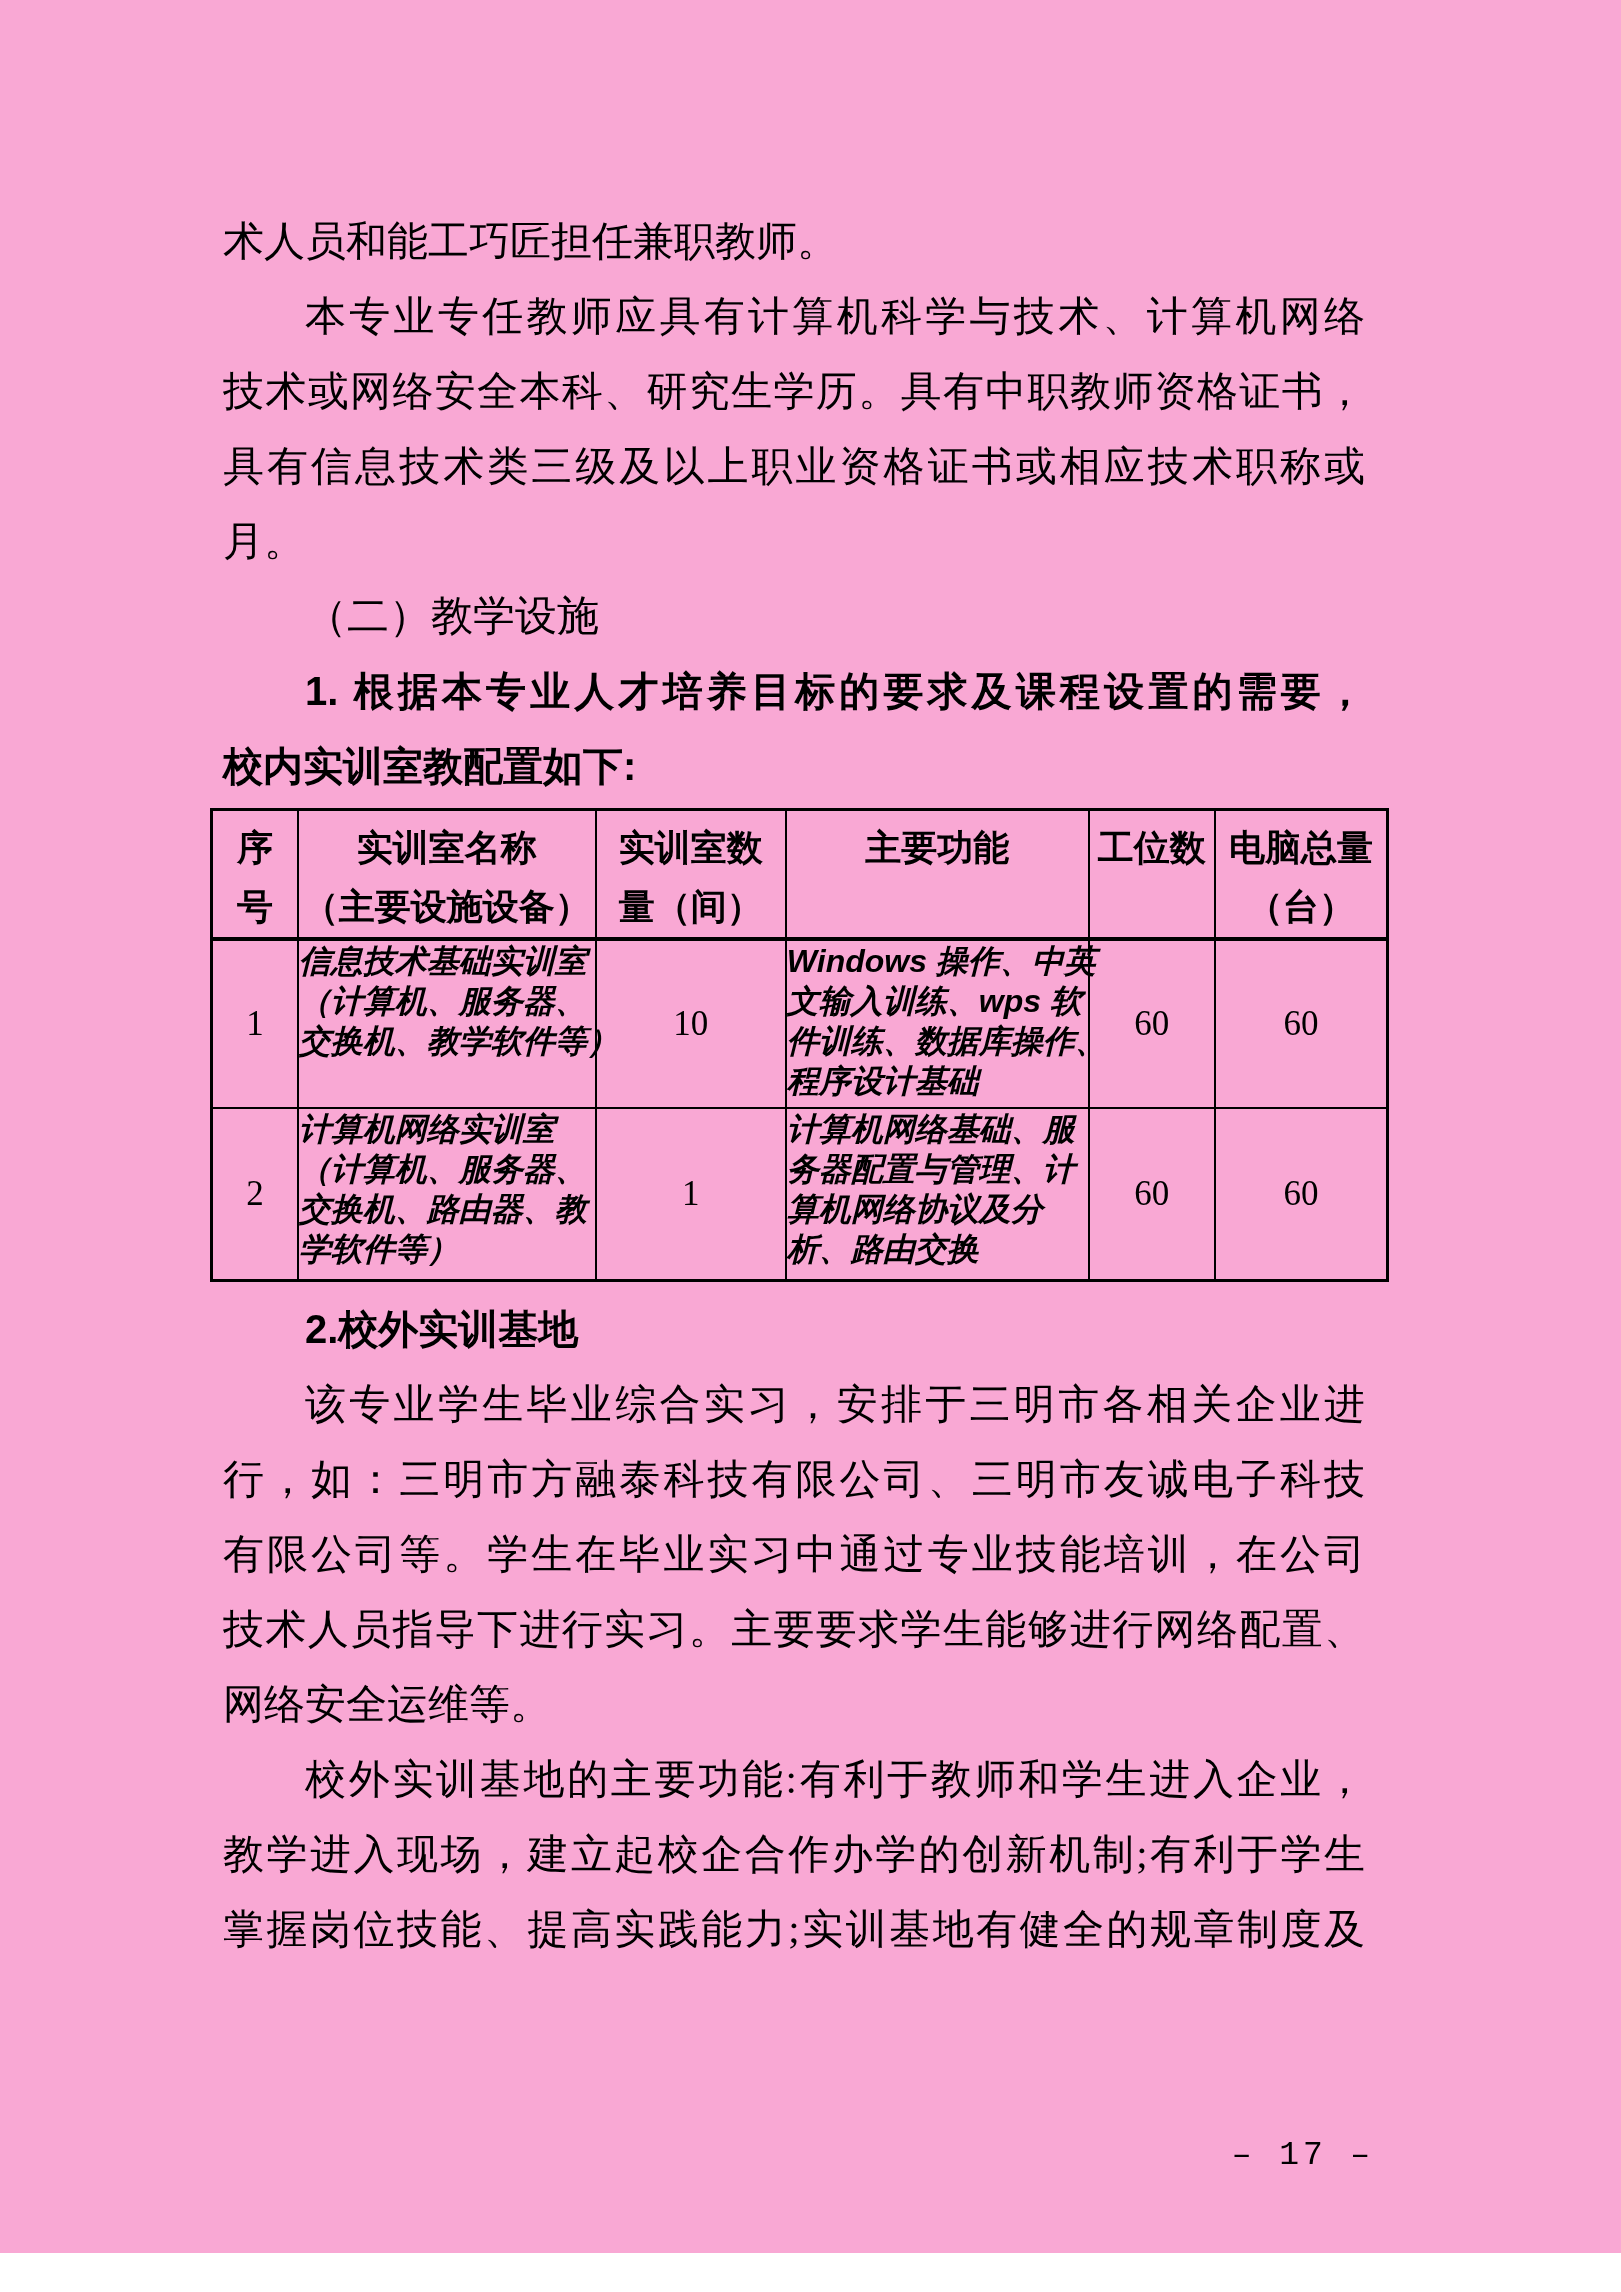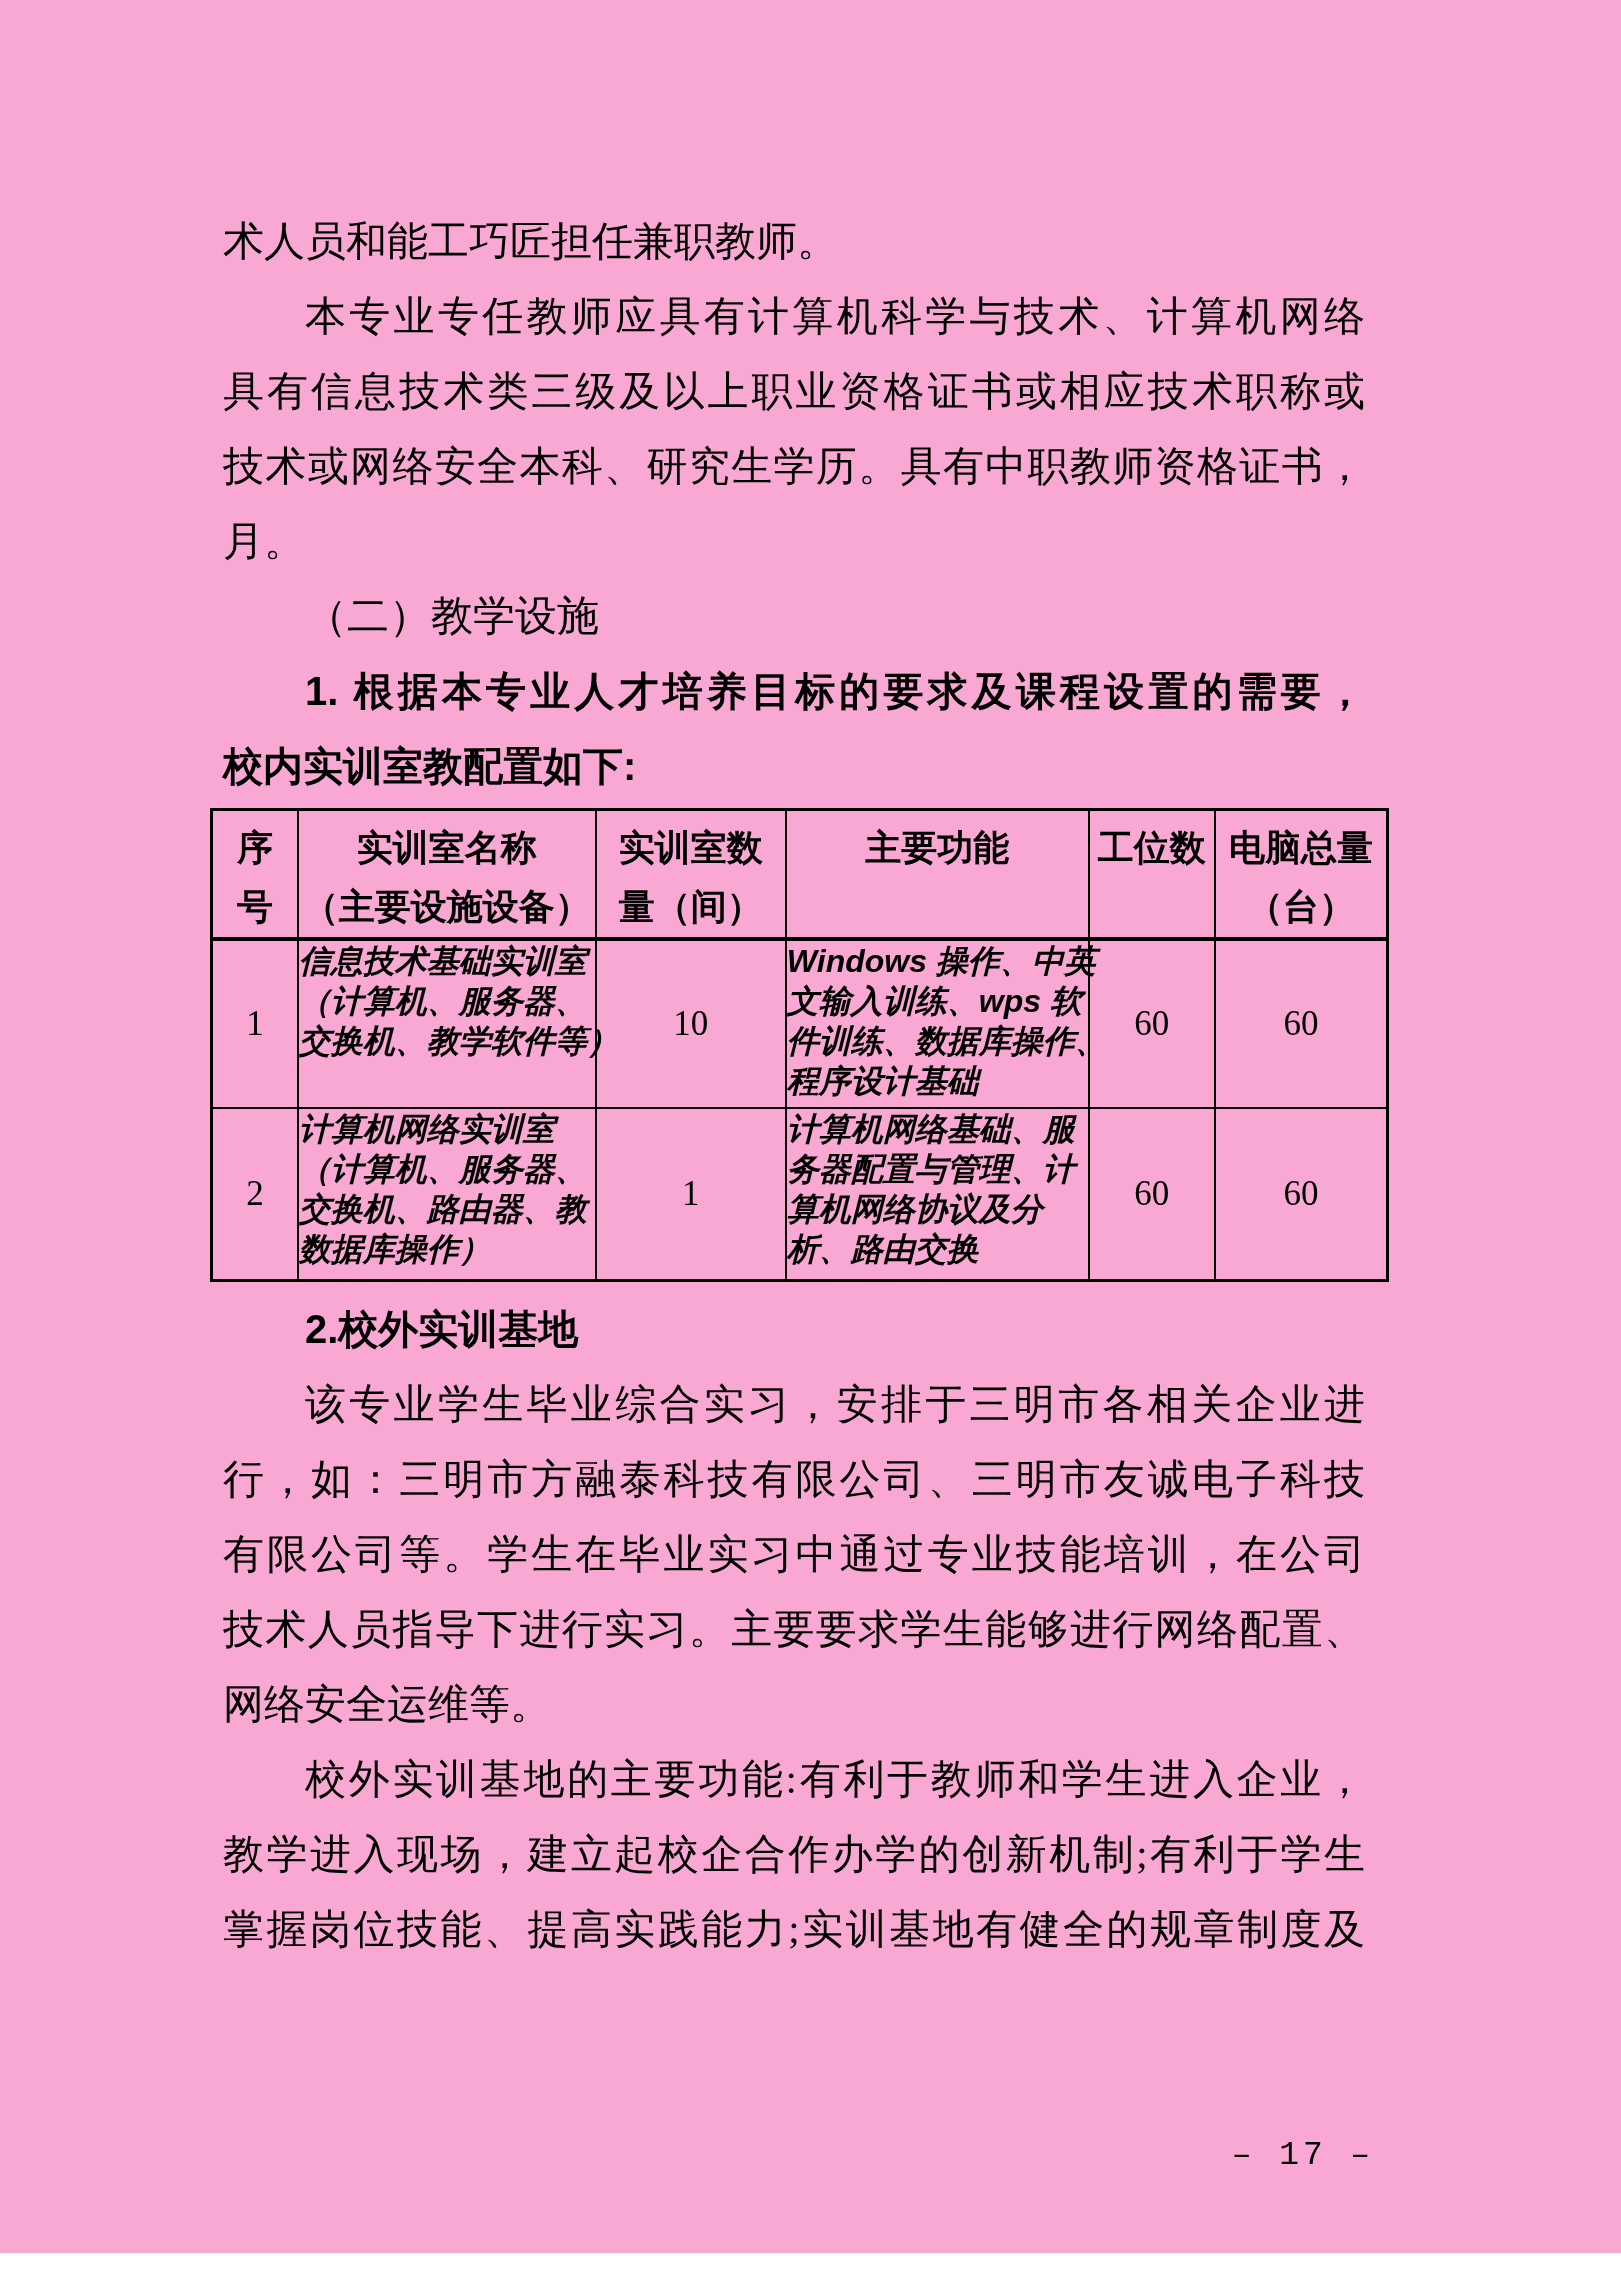--- a/index.html
+++ b/index.html
@@ -104,22 +104,22 @@
 </style>
 </head>
 <body>
 
 <div class="page">
   <div class="content">
 
     <div class="line">术人员和能工巧匠担任兼职教师。</div>
 
     <div class="line j ind">本专业专任教师应具有计算机科学与技术、计算机网络</div>
+    <div class="line j">技术或网络安全本科、研究生学历。具有中职教师资格证书，</div>
     <div class="line j">具有信息技术类三级及以上职业资格证书或相应技术职称或</div>
-    <div class="line j">技术或网络安全本科、研究生学历。具有中职教师资格证书，</div>
     <div class="line">月。</div>
 
     <div class="line kai ind">（二）教学设施</div>
 
     <div class="line bold-h j ind">1. 根据本专业人才培养目标的要求及课程设置的需要，</div>
     <div class="line bold-h">校内实训室教配置如下:</div>
 
     <table class="rooms">
       <colgroup>
         <col style="width:86px">
@@ -174,21 +174,21 @@
           </td>
           <td class="c-num">60</td>
           <td class="c-num">60</td>
         </tr>
         <tr class="r2">
           <td class="c-num">2</td>
           <td class="c-text">
             <div class="cell-line">计算机网络实训室</div>
             <div class="cell-line">（计算机、服务器、</div>
             <div class="cell-line">交换机、路由器、教</div>
-            <div class="cell-line">数据库操作）</div>
+            <div class="cell-line">学软件等）</div>
           </td>
           <td class="c-num">1</td>
           <td class="c-text">
             <div class="cell-line">计算机网络基础、服</div>
             <div class="cell-line">务器配置与管理、计</div>
             <div class="cell-line">算机网络协议及分</div>
             <div class="cell-line">析、路由交换</div>
           </td>
           <td class="c-num">60</td>
           <td class="c-num">60</td>

